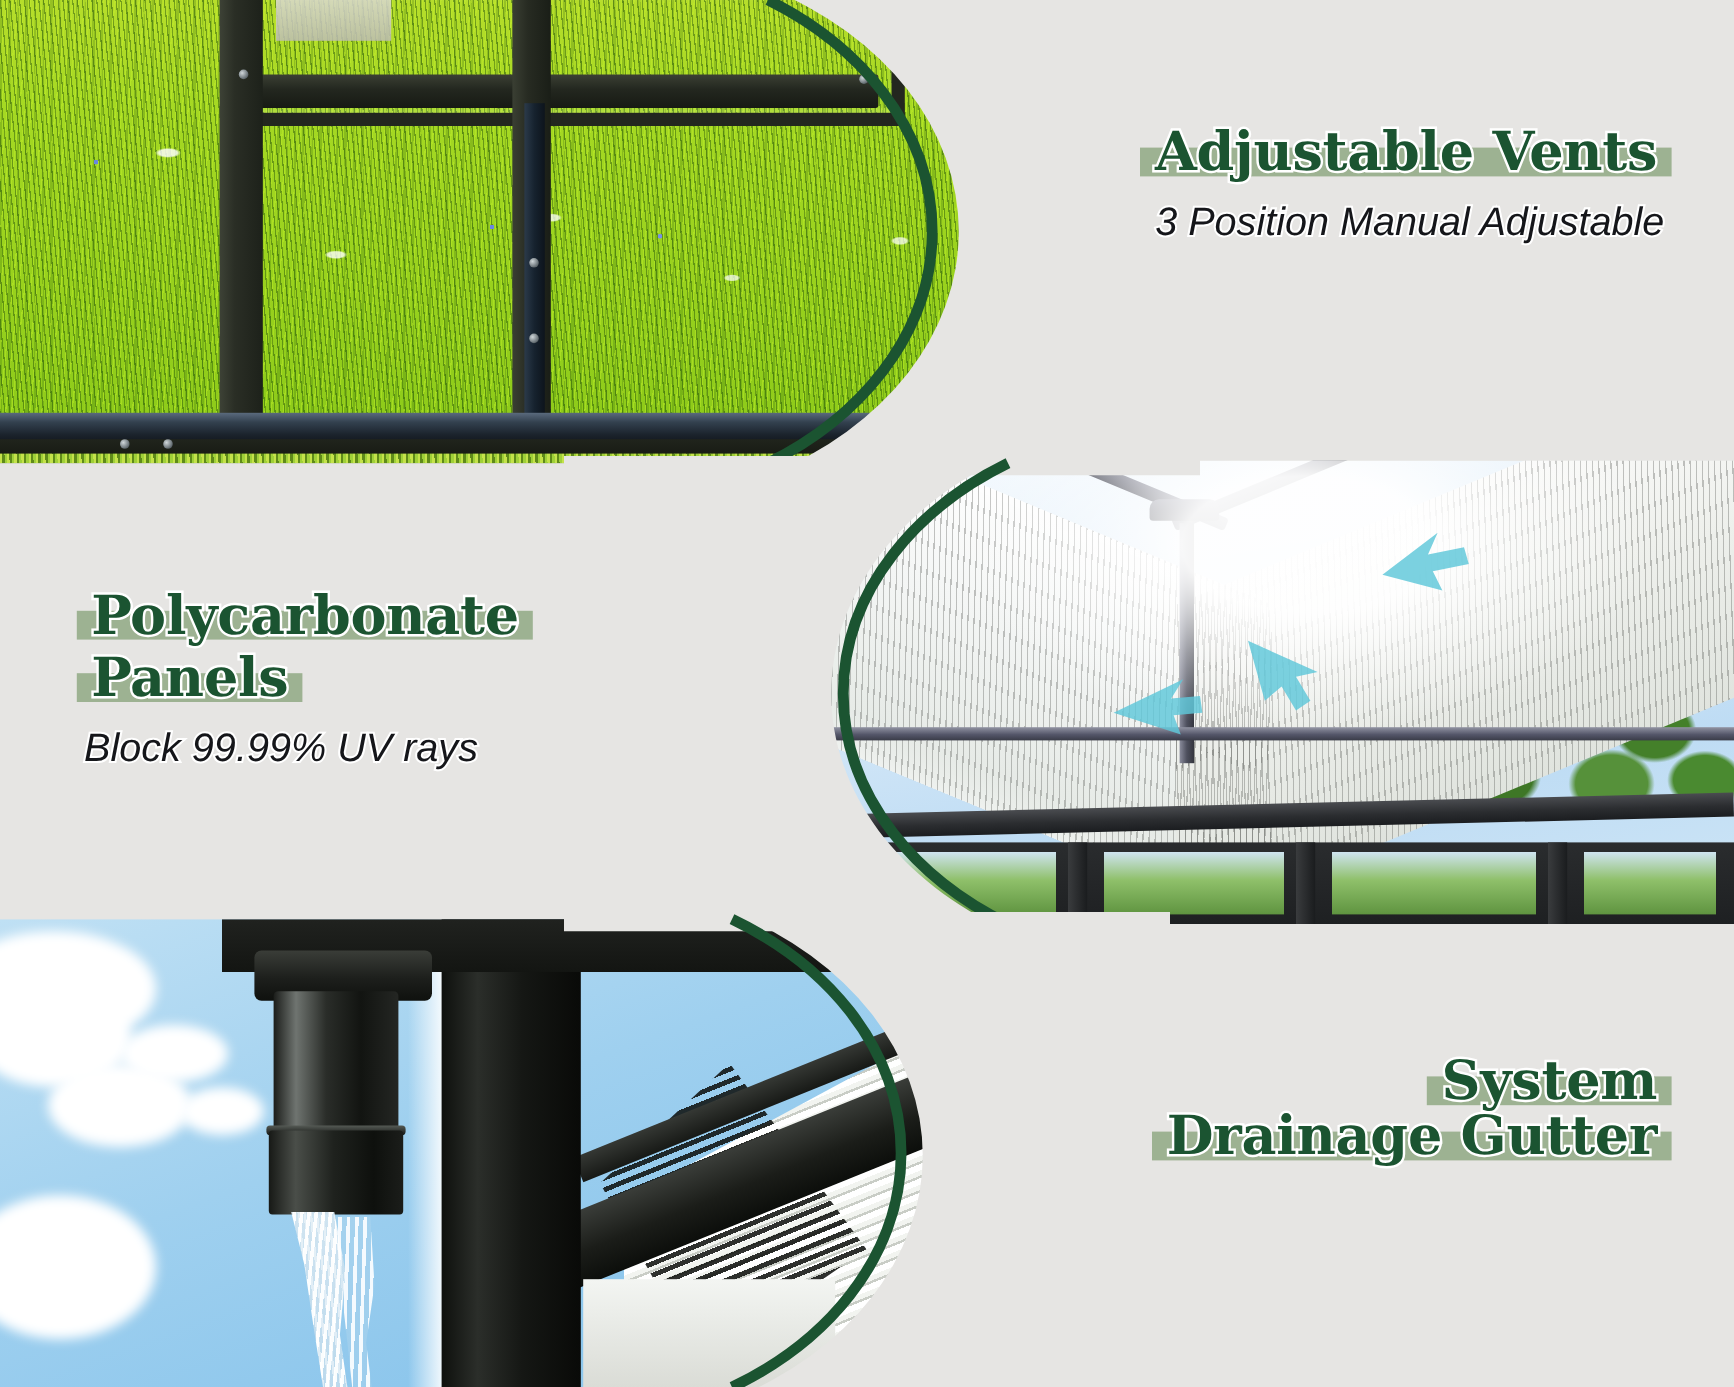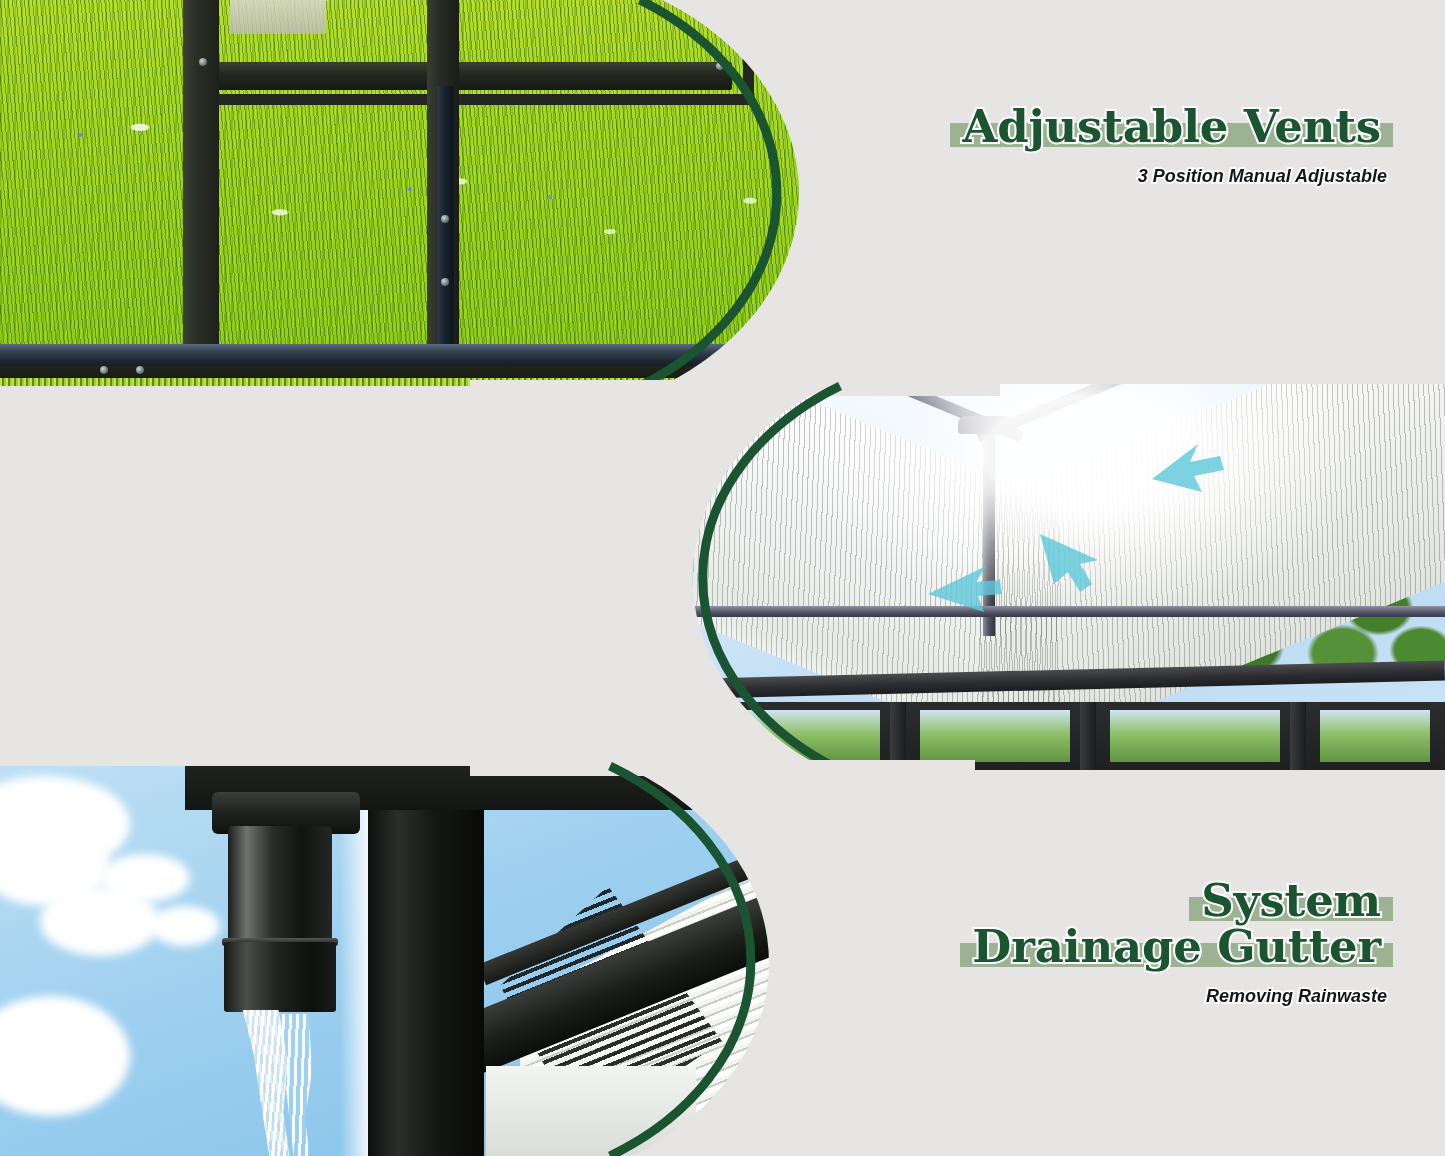--- a/index.html
+++ b/index.html
@@ -34,22 +34,22 @@
     position:absolute;
     left:-6px;right:-6px;
     bottom:3px;height:24px;
     background:#9db292;
     z-index:0;
   }
   .title-line .tx{position:relative;z-index:1;}
   .subtitle{
     font-family:"Liberation Sans",sans-serif;
     font-style:italic;
-    font-weight:700;
-    font-size:18px;
+    font-weight:400;
+    font-size:33px;
     color:#15161a;
     white-space:nowrap;
     -webkit-text-stroke:3.4px #ffffff;
     paint-order:stroke fill;
     margin-top:16px;
   }
   .tb-right{text-align:right;}
   .tb-left{text-align:left;}
 
   
@@ -305,30 +305,44 @@
   <div class="textblock tb-right" style="right:58px;top:104px;">
     <div style="text-align:right;">
       <div class="title-line">
         <span class="hl"></span>
         <span class="tx">Adjustable Vents</span>
       </div>
     </div>
     <div class="subtitle">3 Position Manual Adjustable</div>
   </div>
 
+  <div class="textblock tb-left" style="left:70px;top:490px;">
+    <div style="text-align:left;">
+      <div class="title-line">
+        <span class="hl"></span>
+        <span class="tx">Polycarbonate</span>
+      </div>
+    </div>
+    <div style="text-align:left;margin-top:6px;">
+      <div class="title-line">
+        <span class="hl"></span>
+        <span class="tx">Panels</span>
+      </div>
+    </div>
+    <div class="subtitle">Block 99.99% UV rays</div>
+  </div>
 
   <div class="textblock tb-right" style="right:58px;top:872px;">
     <div style="text-align:right;margin-top:6px;">
       <div class="title-line">
         <span class="hl"></span>
         <span class="tx">System</span>
       </div>
     </div>
     <div style="text-align:right;">
       <div class="title-line">
         <span class="hl"></span>
         <span class="tx">Drainage Gutter</span>
       </div>
     </div>
-    <div class="subtitle">Removing Rainwaste</div>
   </div>
 
 </div>
 
 </body></html>

